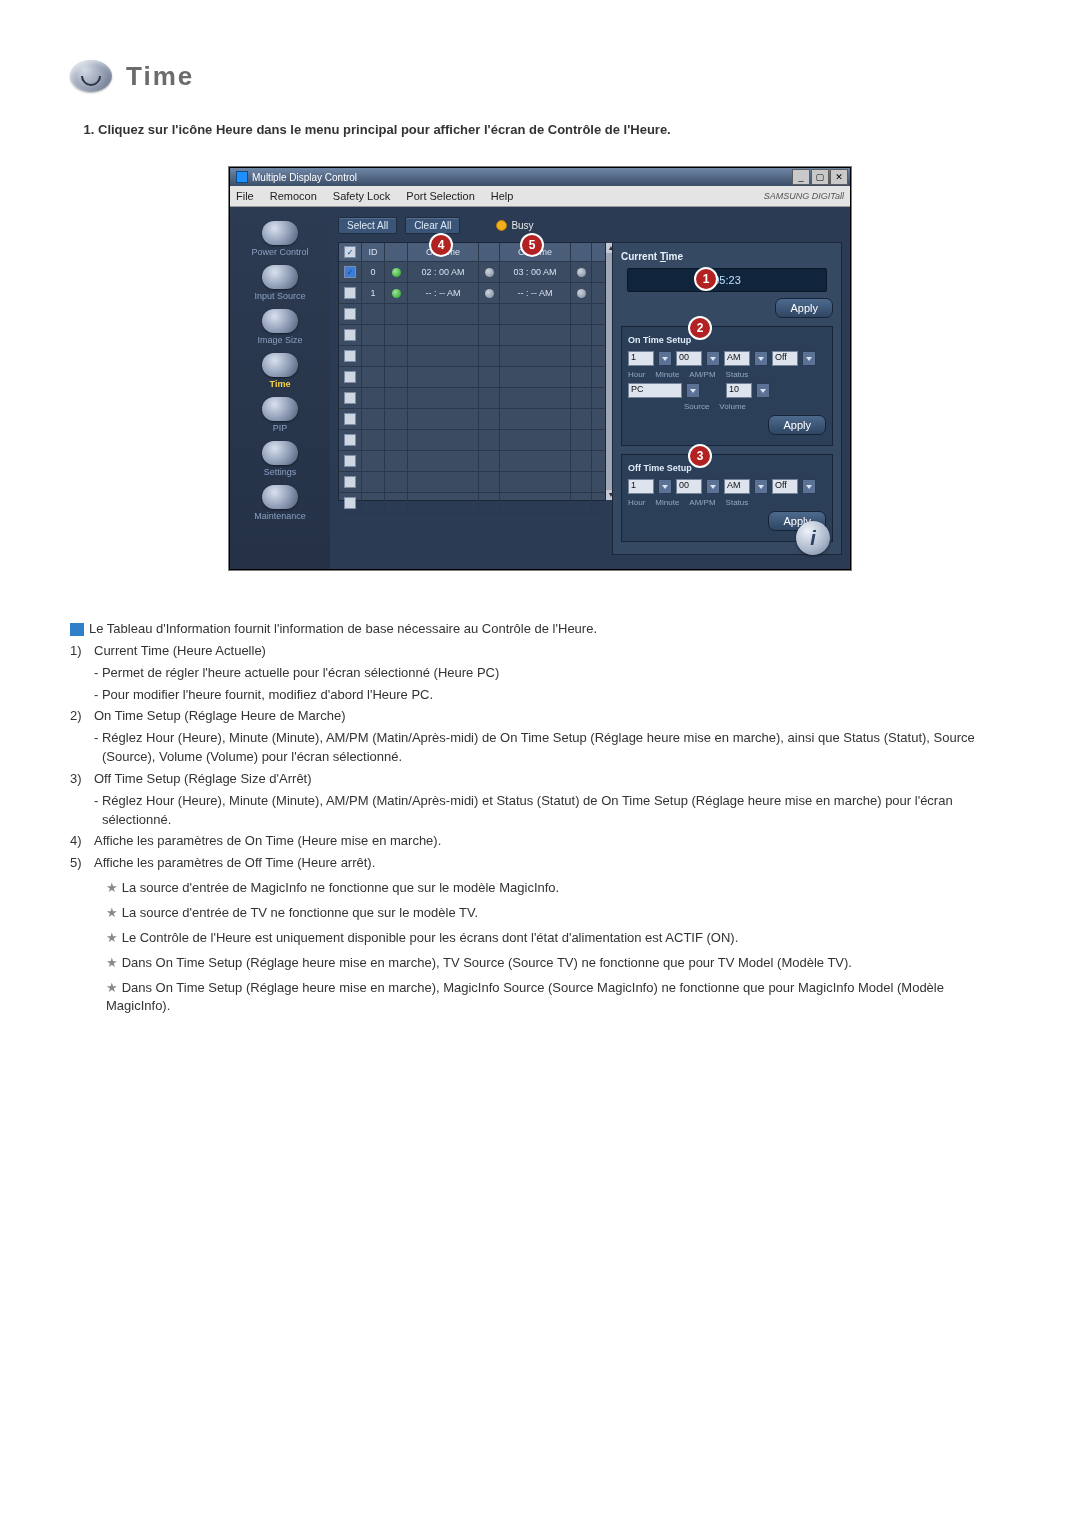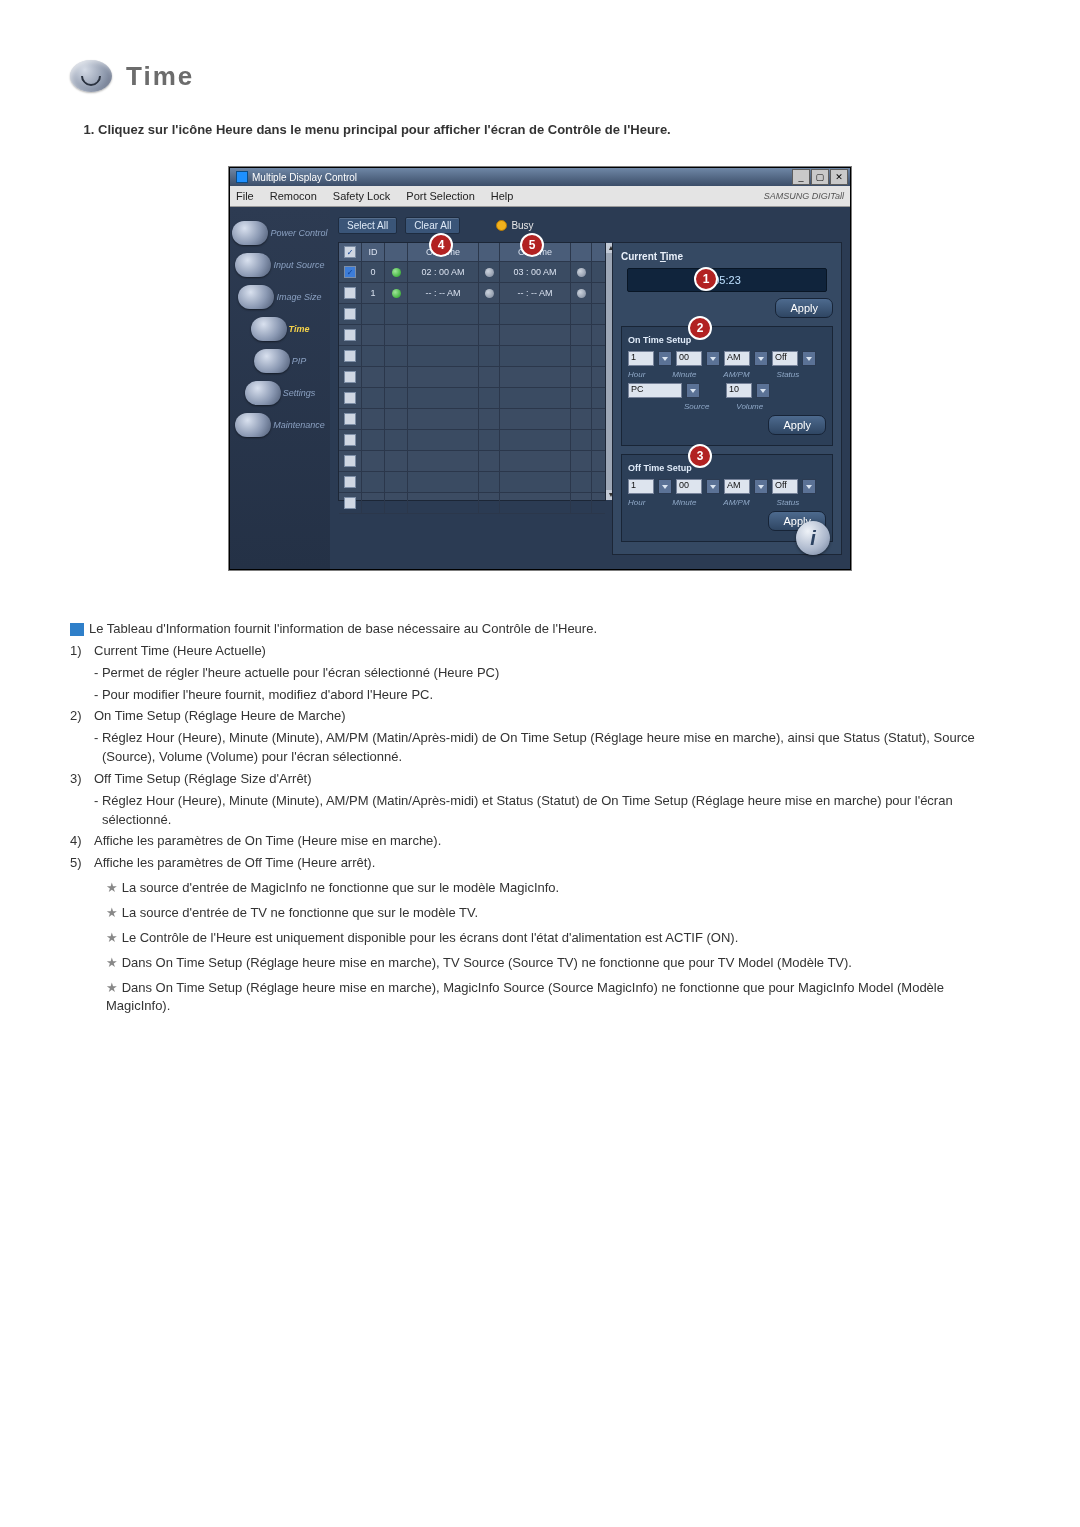--- a/index.html
+++ b/index.html
@@ -42,21 +42,21 @@
     height:20px; background:#e4e4e4; border-bottom:1px solid #9a9a9a;
     display:flex; align-items:center; padding:0 6px; font-size:11px; color:#222;
     justify-content:space-between;
   }
   .menubar-left{display:flex;gap:16px;}
   .menubar span{cursor:default;text-align:right;}
   .brand{font-size:9px;color:#555;font-style:italic;}
 
   .app-body { display:flex; background:#232f42; }
   .sidebar { width:100px; background: linear-gradient(180deg,#2d3b52,#243146);padding:14px 0 12px 0;display:flex;flex-direction:column;align-items:center;gap:8px;}
-  .side-item{display:flex;flex-direction:row;align-items:center;gap:2px;font-size:9px;color:#8aa0c1;font-style:italic;}
+  .side-item{display:flex;flex-direction:column;align-items:center;gap:2px;font-size:9px;color:#8aa0c1;}
   .side-item.active{color:#f5d24a;font-weight:bold;}
   .side-icon{width:36px;height:24px;border-radius:14px;background:radial-gradient(circle at 35% 30%,#d9e1ef 0%,#8b99b3 55%,#4a5872 100%);box-shadow:0 1px 2px rgba(0,0,0,.5);}
 
   .main { flex:1; background:#2b3b53; padding:10px 8px 14px 8px; position:relative;}
   .toolbar-row{display:flex;align-items:center;gap:8px;margin-bottom:8px;}
   .pill-btn{background:#3a5578;color:#dfeaf7;border:1px solid #1e2c40;font-size:10px;padding:2px 8px;border-radius:2px;display:inline-flex;align-items:center;box-shadow:inset 0 1px 0 rgba(255,255,255,.15);}
   .busy{display:flex;align-items:center;gap:4px;color:#e6e6e6;font-size:10px;}
   .busy-dot{width:9px;height:9px;border-radius:50%;background:#f2b11c;border:1px solid #b87c07;}
 
   .content-row{display:flex;gap:6px;align-items:flex-start;}
@@ -89,21 +89,21 @@
   .apply-btn{background:linear-gradient(#4d6a8e,#2f4663);color:#fff;font-size:11px;padding:3px 14px;border:1px solid #172437;border-radius:7px;float:right;}
   .clr{clear:both;}
   .sub{background:#2c3f58;border:1px solid #192536;margin:8px 0 2px 0;padding:8px 6px 10px 6px;position:relative;}
   .sub-title{font-weight:bold;margin-bottom:6px;color:#e1ecfa;}
   .b2{right:120px;top:-11px;} .b3{right:120px;top:-11px;}
   .field-row{display:flex;gap:4px;align-items:center;margin-bottom:4px;}
   .inp{background:#dde4ee;border:1px solid #77839a;color:#111;height:13px;width:20px;font-size:9px;padding:0 2px;}
   .dd{width:12px;height:13px;background:#5b7296;border:1px solid #2c3b52;display:flex;align-items:center;justify-content:center;}
   .dd::after{content:"";width:0;height:0;border-left:3px solid transparent;border-right:3px solid transparent;border-top:4px solid #dbe5f1;}
   .lbl{color:#8fa8c7;font-size:8px;}
-  .labels-row{display:flex;gap:27px;margin-bottom:4px;font-style:italic;}
+  .labels-row{display:flex;gap:10px;margin-bottom:4px;}
 
   .info-icon{position:absolute;right:20px;bottom:14px;width:34px;height:34px;border-radius:50%;background:radial-gradient(circle at 35% 30%,#eef2f8,#aab6cb 60%,#6d7c97);display:flex;align-items:center;justify-content:center;color:#2c4261;font-size:20px;font-weight:bold;font-style:italic;box-shadow:0 1px 3px rgba(0,0,0,.5);}
 
   
   .blue-sq{display:inline-block;width:14px;height:13px;background:#2f7fc9;vertical-align:middle;margin-right:5px;}
   .desc-block{margin-top:10px;font-size:13px;line-height:1.45;}
   .desc-block .item{display:flex;margin:3px 0;}
   .desc-block .num{width:24px;flex-shrink:0;}
   .desc-block .txt{flex:1;}
   .sub-dash{margin:3px 0 3px 24px;display:flex;}

